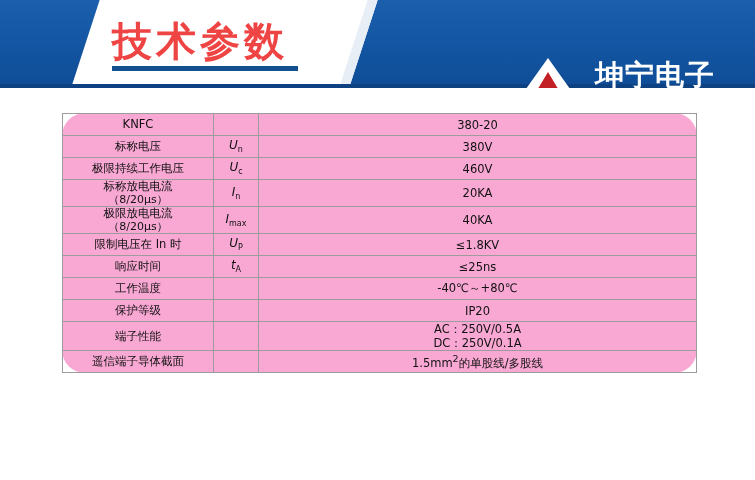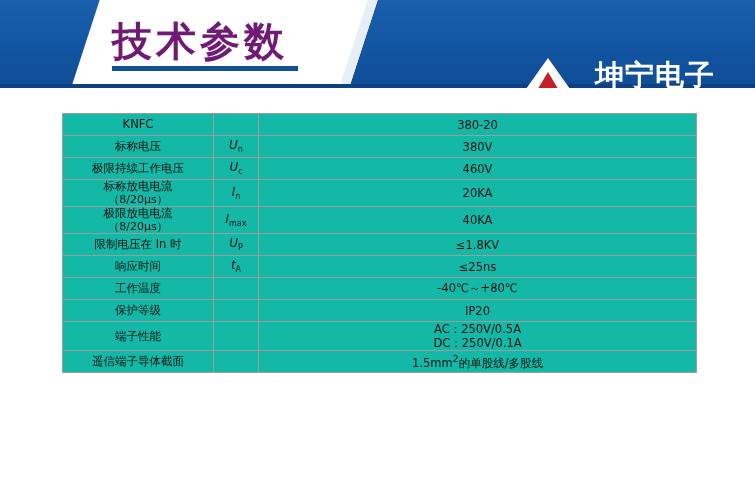--- a/index.html
+++ b/index.html
@@ -56,21 +56,21 @@
     height: 84px;
     background: #e8eef6;
     transform: skewX(-18deg);
   }
   .title-text {
     position: absolute;
     left: 112px;
     top: 14px;
     font-size: 40px;
     font-weight: bold;
-    color: #701a75;
+    color: #ef4444;
     letter-spacing: 4px;
     font-family: "DejaVu Sans", "Liberation Sans", sans-serif;
   }
   .title-underscore {
     position: absolute;
     left: 112px;
     top: 66px;
     width: 186px;
     height: 5px;
     background: #12508f;
@@ -130,22 +130,23 @@
   
   .table-wrap {
     position: absolute;
     left: 62px;
     top: 113px;
     width: 631px;
   }
   table.spec {
     border-collapse: collapse;
     width: 631px;
-    background: #14b8a6;
+    background: #f9a8d4;
     table-layout: fixed;
+    border-radius: 23px;
   }
   table.spec td {
     border: 1px solid #9c9c9c;
     font-size: 11.5px;
     color: #111111;
     text-align: center;
     vertical-align: middle;
     padding: 0;
     height: 21px;
     font-family: "DejaVu Sans", "Liberation Sans", sans-serif;

